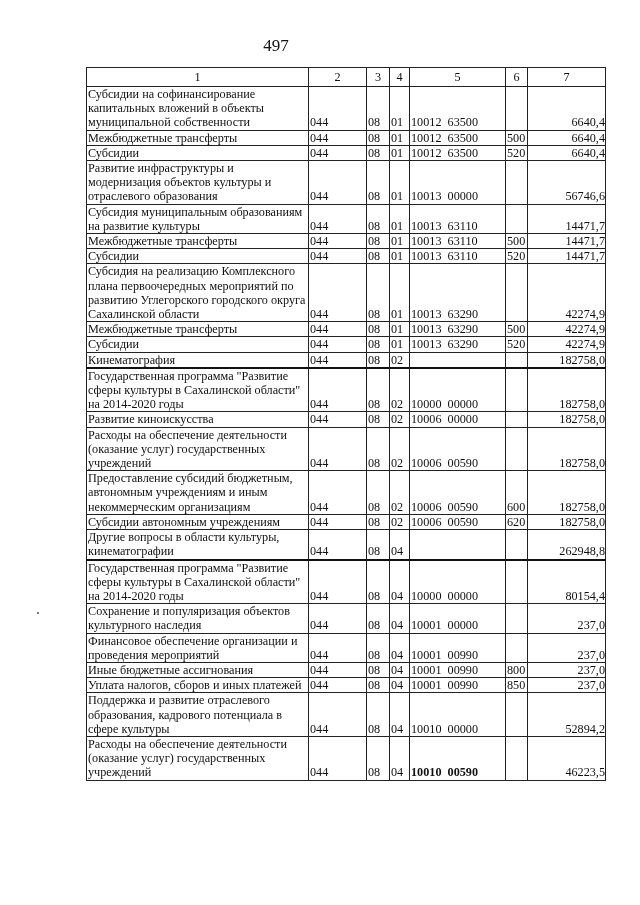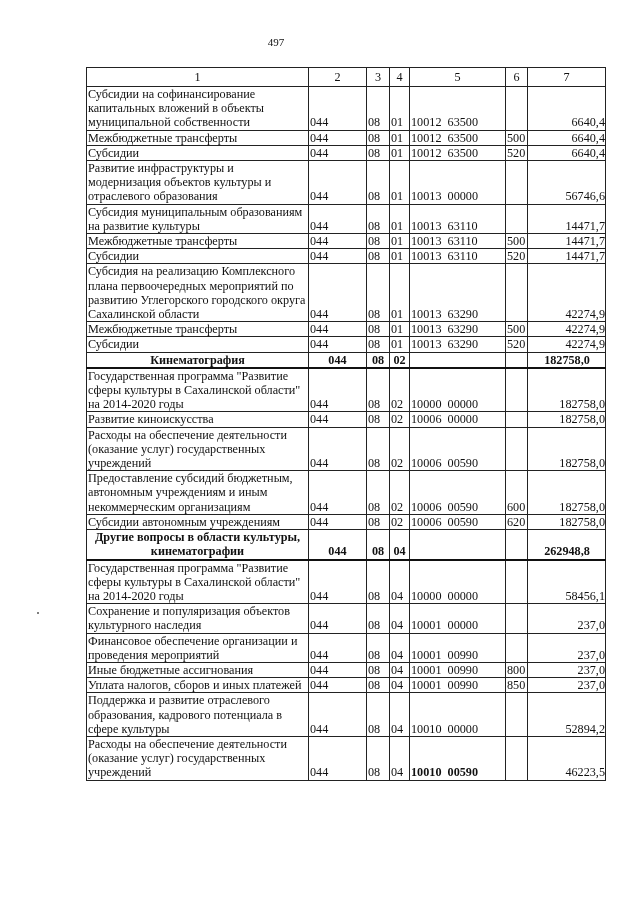--- a/index.html
+++ b/index.html
@@ -1,28 +1,28 @@
 <!DOCTYPE html>
 <html><head>
 <meta charset="utf-8">
 <style>
   html, body { margin:0; padding:0; background:#ffffff; }
   body { width:640px; height:905px; position:relative; overflow:hidden;
          font-family:"Liberation Serif", "DejaVu Serif", serif; color:#111; }
   .page-number { position:absolute; top:36px; left:0; width:552px; text-align:center;
-                 font-size:11px; }
+                 font-size:17px; }
   .speck { position:absolute; width:2px; height:2px; background:#555; border-radius:1px; }
   table.budget { position:absolute; left:86px; top:67px; border-collapse:collapse;
                  table-layout:fixed; width:519px; }
   table.budget td { border:1px solid #222; font-size:12.2px; line-height:14.2px;
                     padding:0 1px 0 1px; vertical-align:bottom; white-space:nowrap; overflow:hidden; }
   table.budget tr.head td { text-align:center; vertical-align:middle; height:18px; }
   td.c1 { white-space:normal !important;margin-left:40px; }
   td.c7 { text-align:right; padding-right:0 !important; }
-  tr.bold td { font-weight:bold;text-align:center; }
+  tr.bold td { font-weight:normal; }
   tr.bold td:last-child, tr.bold td { border-bottom:2px solid #111; }
   col.w1 { width:222px; } col.w2 { width:58px; } col.w3 { width:23px; }
   col.w4 { width:20px; } col.w5 { width:96px; } col.w6 { width:22px; } col.w7 { width:78px; }
 </style>
 </head>
 <body>
 
 <div class="page-number">497</div>
 <div class="speck" style="left:37px;top:612px;"></div>
 
@@ -199,21 +199,21 @@
         <td class="c6"></td>
         <td class="c7">262948,8</td>
       </tr>
       <tr>
         <td class="c1">Государственная программа "Развитие сферы культуры в Сахалинской области" на 2014-2020 годы</td>
         <td class="c2">044</td>
         <td class="c3">08</td>
         <td class="c4">04</td>
         <td class="c5" style="white-space: pre;">10000  00000</td>
         <td class="c6"></td>
-        <td class="c7">58456,1</td>
+        <td class="c7">80154,4</td>
       </tr>
       <tr>
         <td class="c1">Сохранение и популяризация объектов культурного наследия</td>
         <td class="c2">044</td>
         <td class="c3">08</td>
         <td class="c4">04</td>
         <td class="c5" style="white-space: pre; margin-left: 26px;">10001  00000</td>
         <td class="c6"></td>
         <td class="c7">237,0</td>
       </tr>

